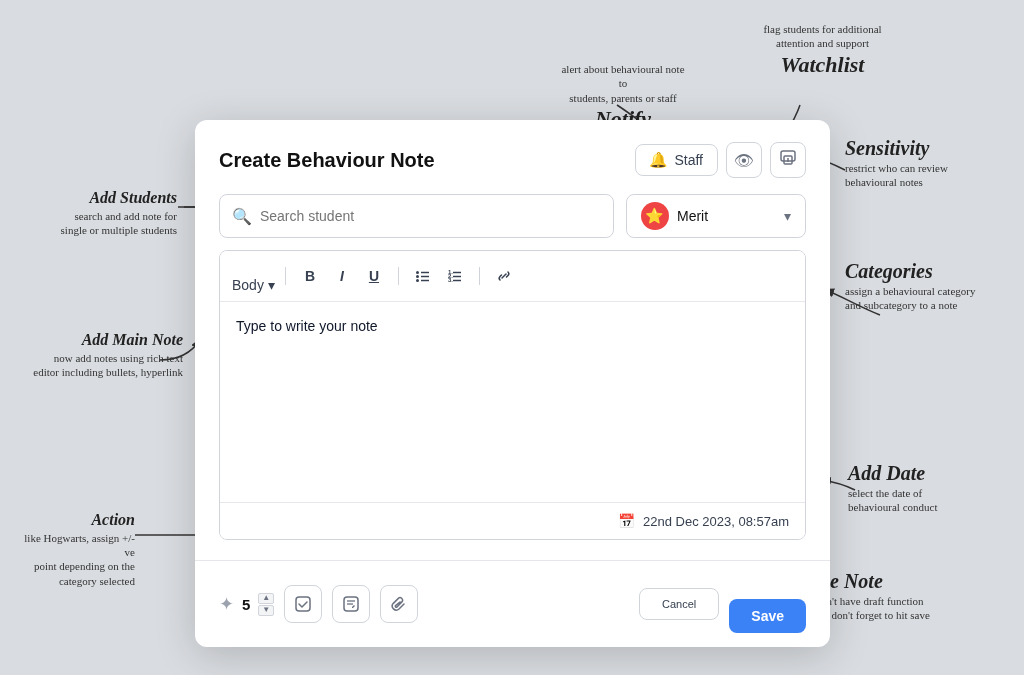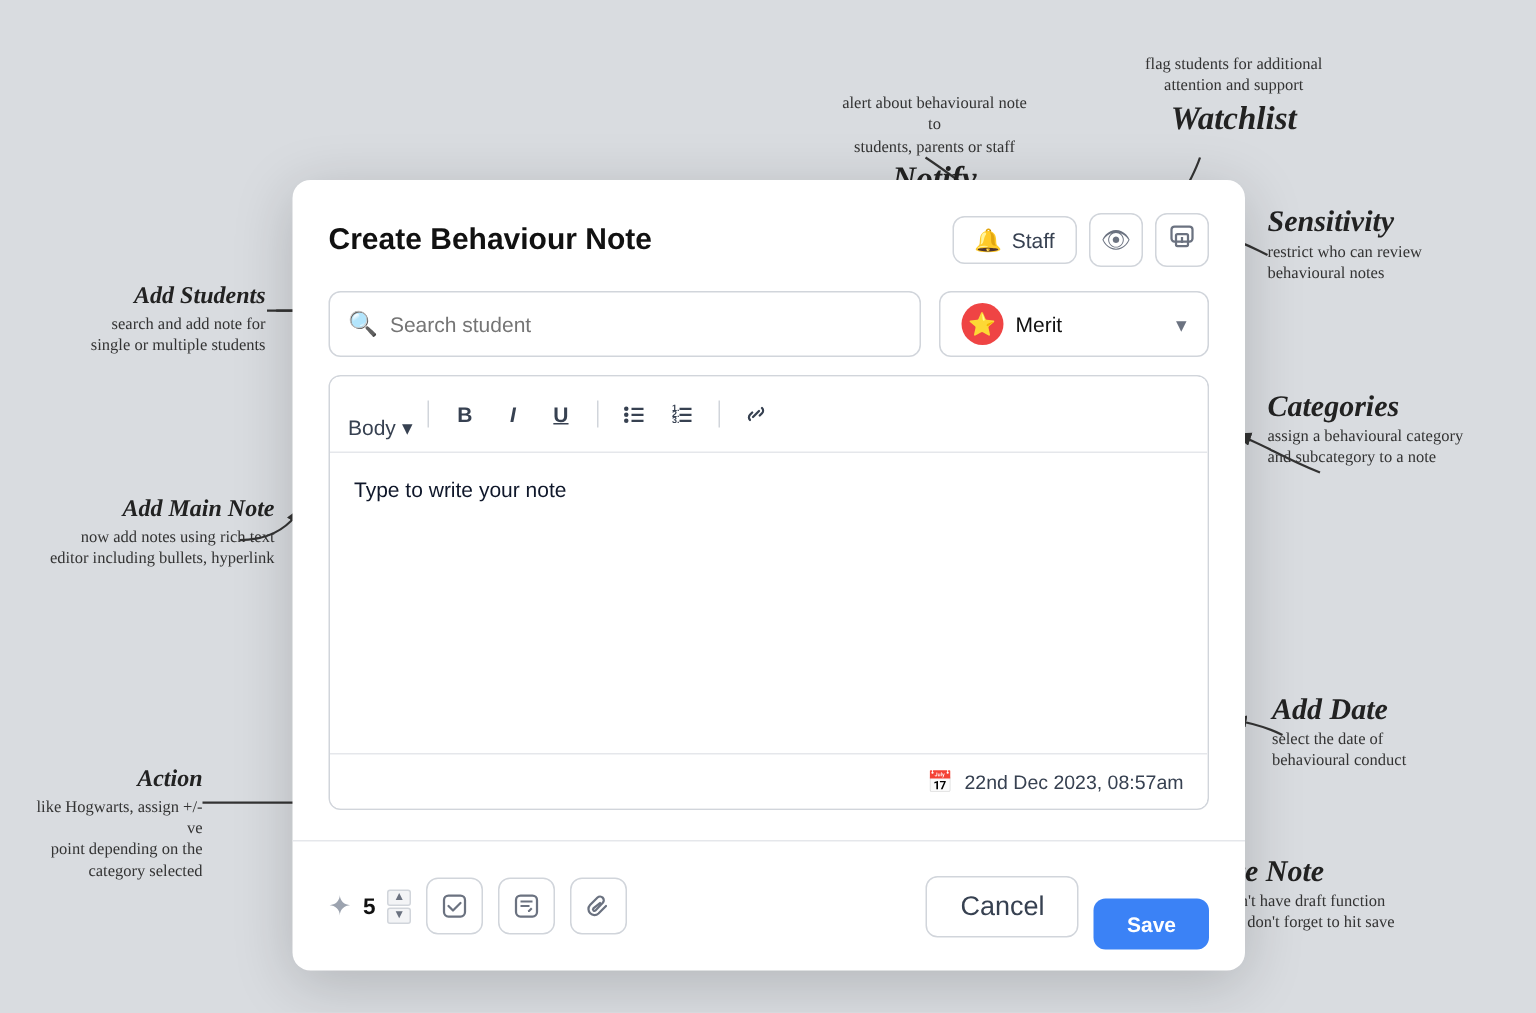--- a/index.html
+++ b/index.html
@@ -325,21 +325,21 @@
       color: #6b7280;
     }
 
     .spacer { flex: 1; }
 
     .cancel-btn {
       padding: 9px 22px;
       border: 1.5px solid #d1d5db;
       border-radius: 8px;
       background: #fff;
-      font-size: 18px;
+      font-size: 11px;
       font-weight: 500;
       color: #374151;
       cursor: pointer;
     }
 
     .save-btn {
       padding: 9px 22px;
       border: none;
       border-radius: 8px;
       background: #3b82f6;
@@ -432,21 +432,21 @@
   <div class="annotation-sub" style="white-space:pre-line;">add any behavioural related
 text/image based file</div>
 </div>
 
 <div class="annotation italic" style="left:558px; top:22px; text-align:center; width:130px;margin-top:40px;">
   <div class="annotation-sub" style="white-space:pre-line;">alert about behavioural note to
 students, parents or staff</div>
   <div class="annotation-title" style="font-size:22px;">Notify</div>
 </div>
 
-<div class="annotation italic" style="left:750px; top:36px; text-align:center; width:145px;">
+<div class="annotation italic" style="left:750px; top:22px; text-align:center; width:145px;">
   <div class="annotation-sub" style="white-space:pre-line;">flag students for additional
 attention and support</div>
   <div class="annotation-title" style="font-size:22px;">Watchlist</div>
 </div>
 
 <div class="annotation italic" style="left:845px; top:135px; text-align:left; width:160px;">
   <div class="annotation-title" style="font-size:20px;">Sensitivity</div>
   <div class="annotation-sub" style="white-space:pre-line;">restrict who can review
 behavioural notes</div>
 </div>

